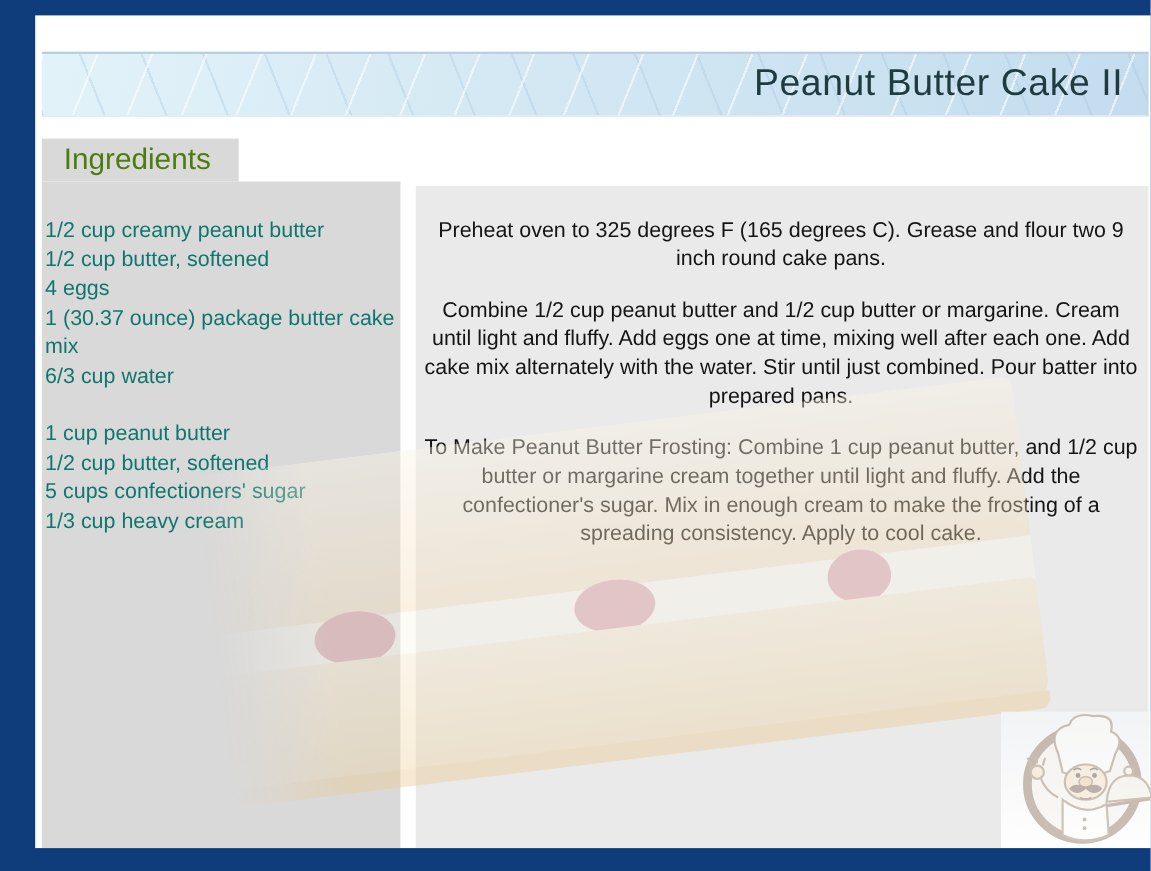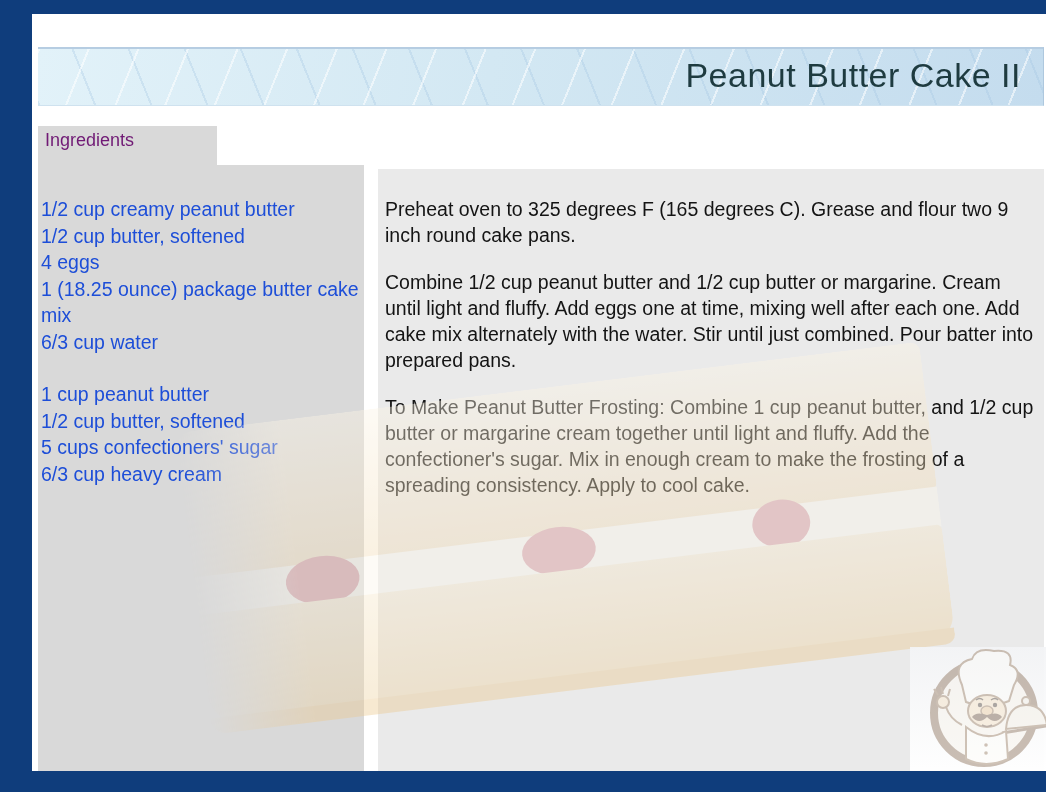--- a/index.html
+++ b/index.html
@@ -28,35 +28,35 @@
     border-right:1px solid #aec8de;
     border-bottom:1px solid #cfe2ef;
   }
   .band h1{
     position:absolute;right:22px;top:50%;transform:translateY(-54%);
     margin:0;font-size:34px;font-weight:400;color:#1e3b40;
     letter-spacing:0.5px;white-space:nowrap;
   }
   
   .head-box{position:absolute;z-index:2;}
-  .head-box h2{margin:0;font-size:18px;font-weight:400;color:#701a75;padding:4px 0 0 7px;white-space:nowrap;}
+  .head-box h2{margin:0;font-size:27px;font-weight:400;color:#4d7c0f;padding:4px 0 0 20px;white-space:nowrap;}
   .ing-head{left:6px;top:112px;width:179px;height:39px;background:#d9d9d9;}
   .dir-head{left:346px;top:112px;width:158px;height:43px;background:#eaeaea;}
   
   .ing-col{position:absolute;left:6px;top:151px;width:326px;height:606px;background:#d9d9d9;z-index:1;}
   .dir-col{position:absolute;left:346px;top:155px;width:666px;height:602px;background:#eaeaea;z-index:1;}
   
   .ing-body{
     position:absolute;left:9px;top:182px;width:322px;
-    font-size:19.5px;line-height:26.5px;color:#1d4ed8;z-index:3;
+    font-size:19.5px;line-height:26.5px;color:#0f766e;z-index:3;
   }
   .ing-group + .ing-group{margin-top:26px;}
   .dir-body{
     position:absolute;left:353px;top:182px;width:650px;
-    font-size:19.5px;line-height:26px;color:#141414;z-index:3;
+    font-size:19.5px;line-height:26px;color:#141414;z-index:3;text-align:center;
   }
   .dir-body p{margin:0 0 21px 0;}
   
   .cake-wm{
     position:absolute;left:160px;top:372px;width:750px;height:330px;
     transform:rotate(-7deg);
     opacity:0.40;z-index:5;pointer-events:none;
     -webkit-mask-image:linear-gradient(90deg,transparent 0,#000 14%);
             mask-image:linear-gradient(90deg,transparent 0,#000 14%);
   }
@@ -91,28 +91,28 @@
 
   <div class="head-box ing-head">
     <h2>Ingredients</h2>
   </div>
 
   <div class="ing-body">
     <div class="ing-group">
       <div class="ing-item">1/2 cup creamy peanut butter</div>
       <div class="ing-item">1/2 cup butter, softened</div>
       <div class="ing-item">4 eggs</div>
-      <div class="ing-item">1 (18.25 ounce) package butter cake mix</div>
+      <div class="ing-item">1 (30.37 ounce) package butter cake mix</div>
       <div class="ing-item">6/3 cup water</div>
     </div>
     <div class="ing-group">
       <div class="ing-item">1 cup peanut butter</div>
       <div class="ing-item">1/2 cup butter, softened</div>
       <div class="ing-item">5 cups confectioners' sugar</div>
-      <div class="ing-item">6/3 cup heavy cream</div>
+      <div class="ing-item">1/3 cup heavy cream</div>
     </div>
   </div>
 
   <div class="dir-body">
     <p>Preheat oven to 325 degrees F (165 degrees C). Grease and flour two 9 inch round cake pans.</p>
     <p>Combine 1/2 cup peanut butter and 1/2 cup butter or margarine. Cream until light and fluffy. Add eggs one at time, mixing well after each one. Add cake mix alternately with the water. Stir until just combined. Pour batter into prepared pans.</p>
     <p>To Make Peanut Butter Frosting: Combine 1 cup peanut butter, and 1/2 cup butter or margarine cream together until light and fluffy. Add the confectioner's sugar. Mix in enough cream to make the frosting of a spreading consistency. Apply to cool cake.</p>
   </div>
 
   <div class="cake-wm">

